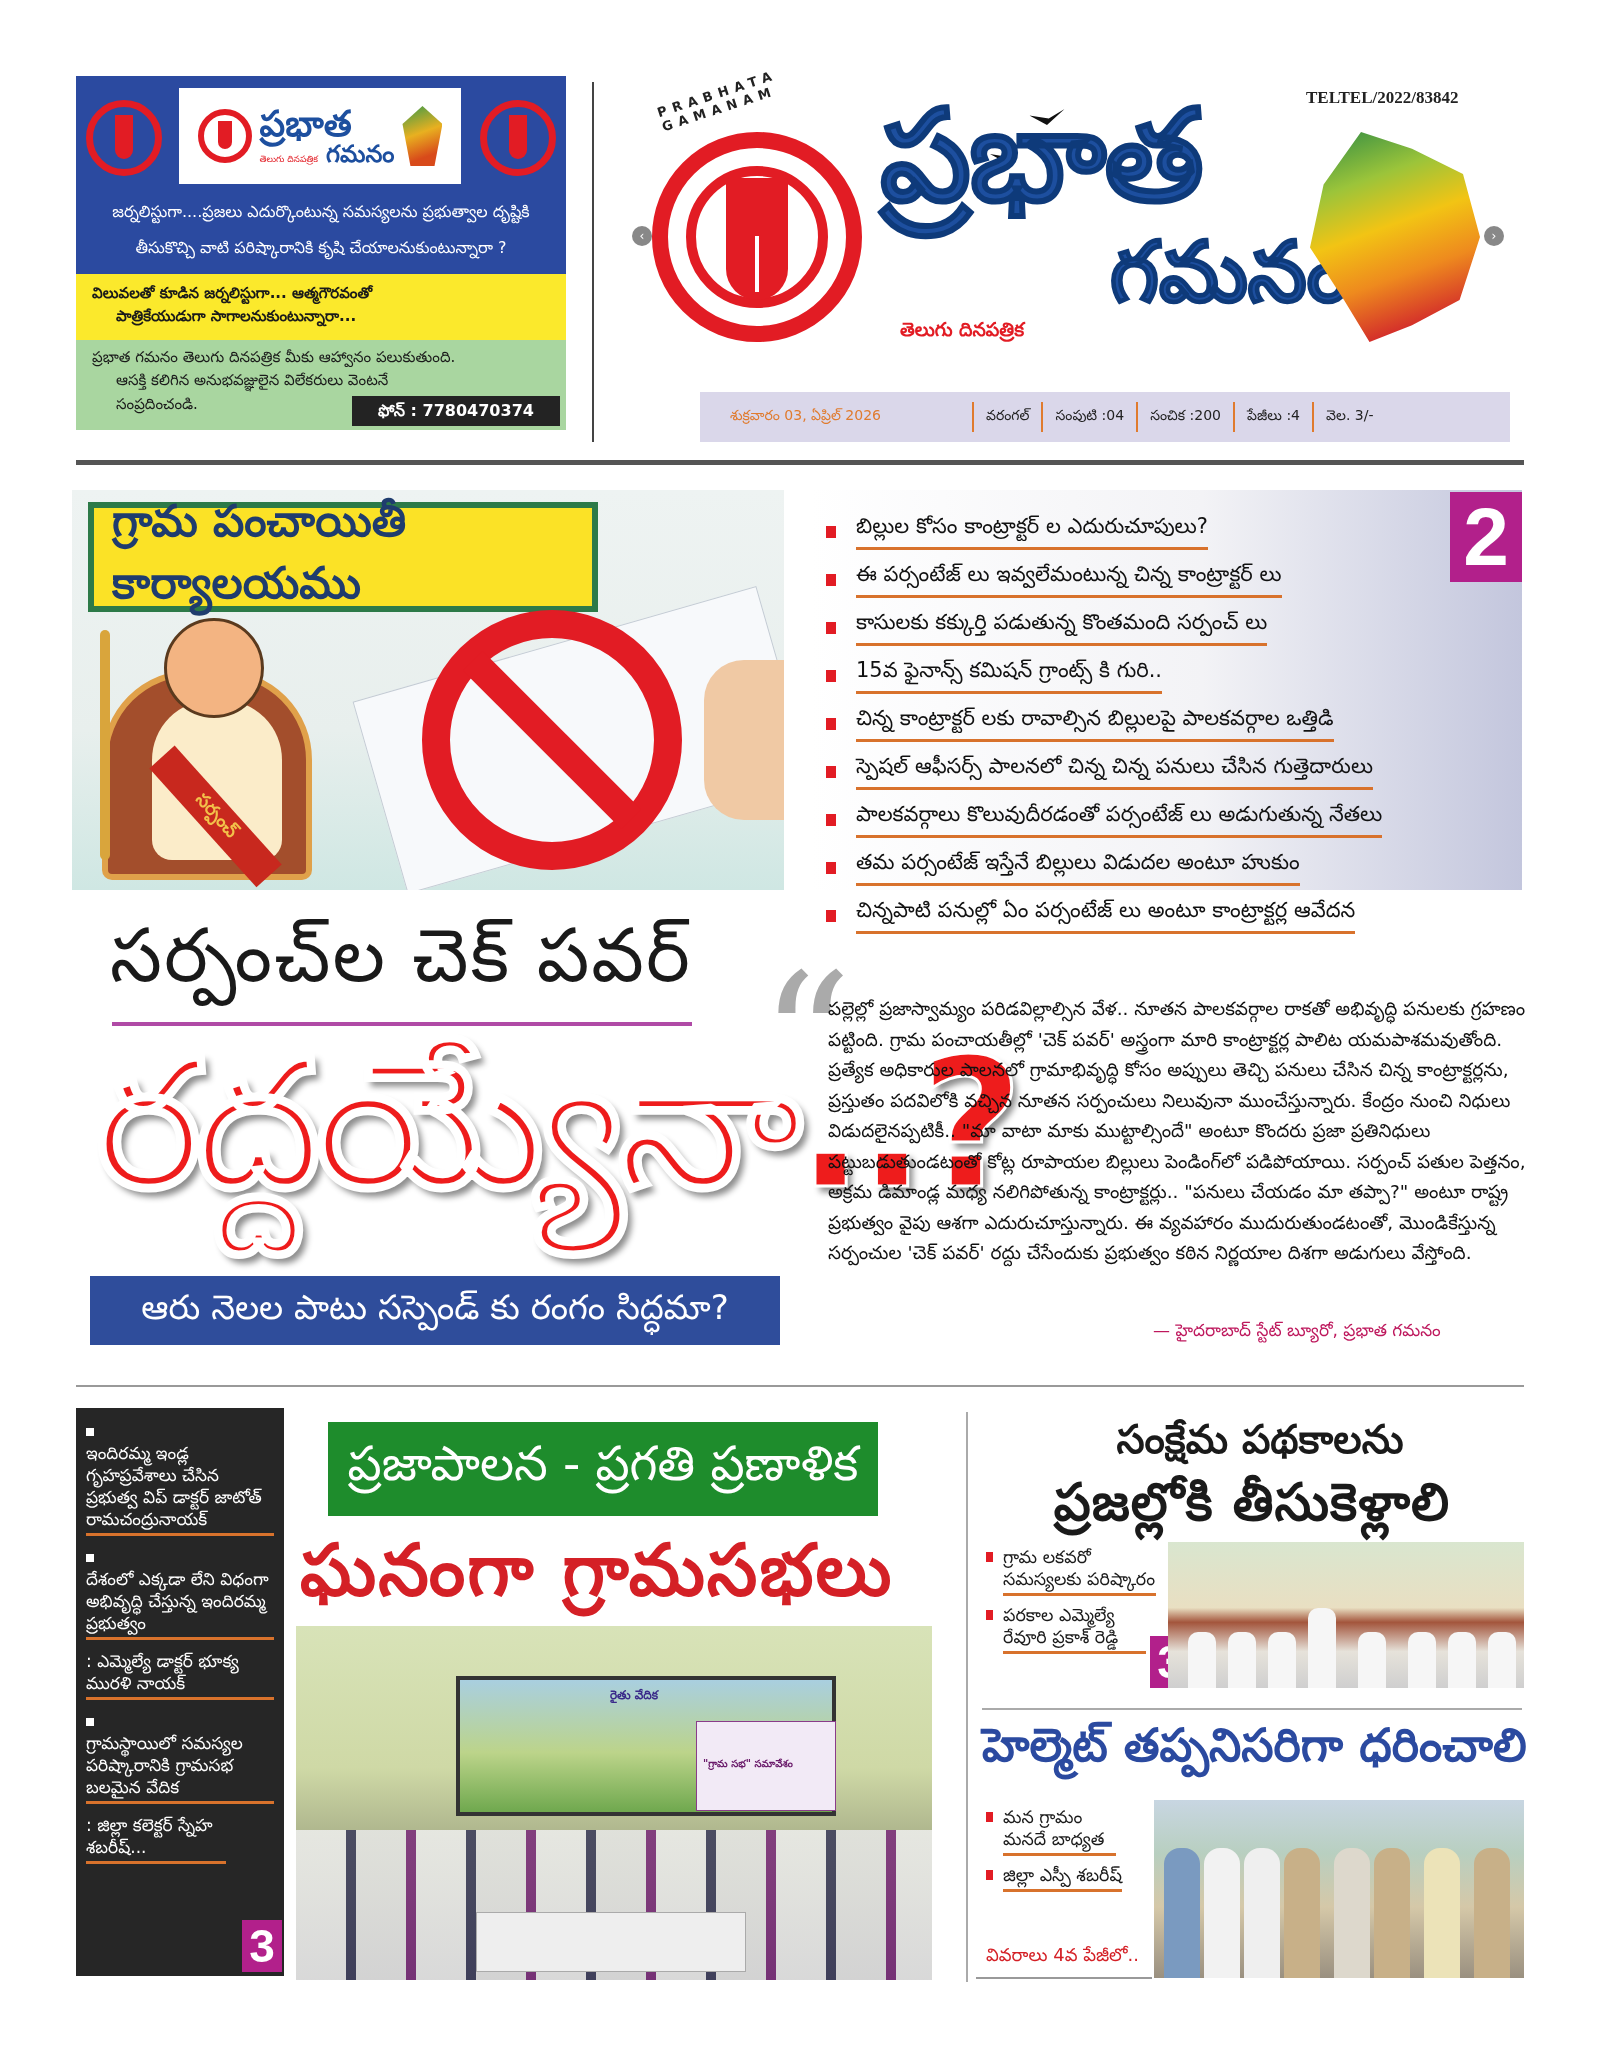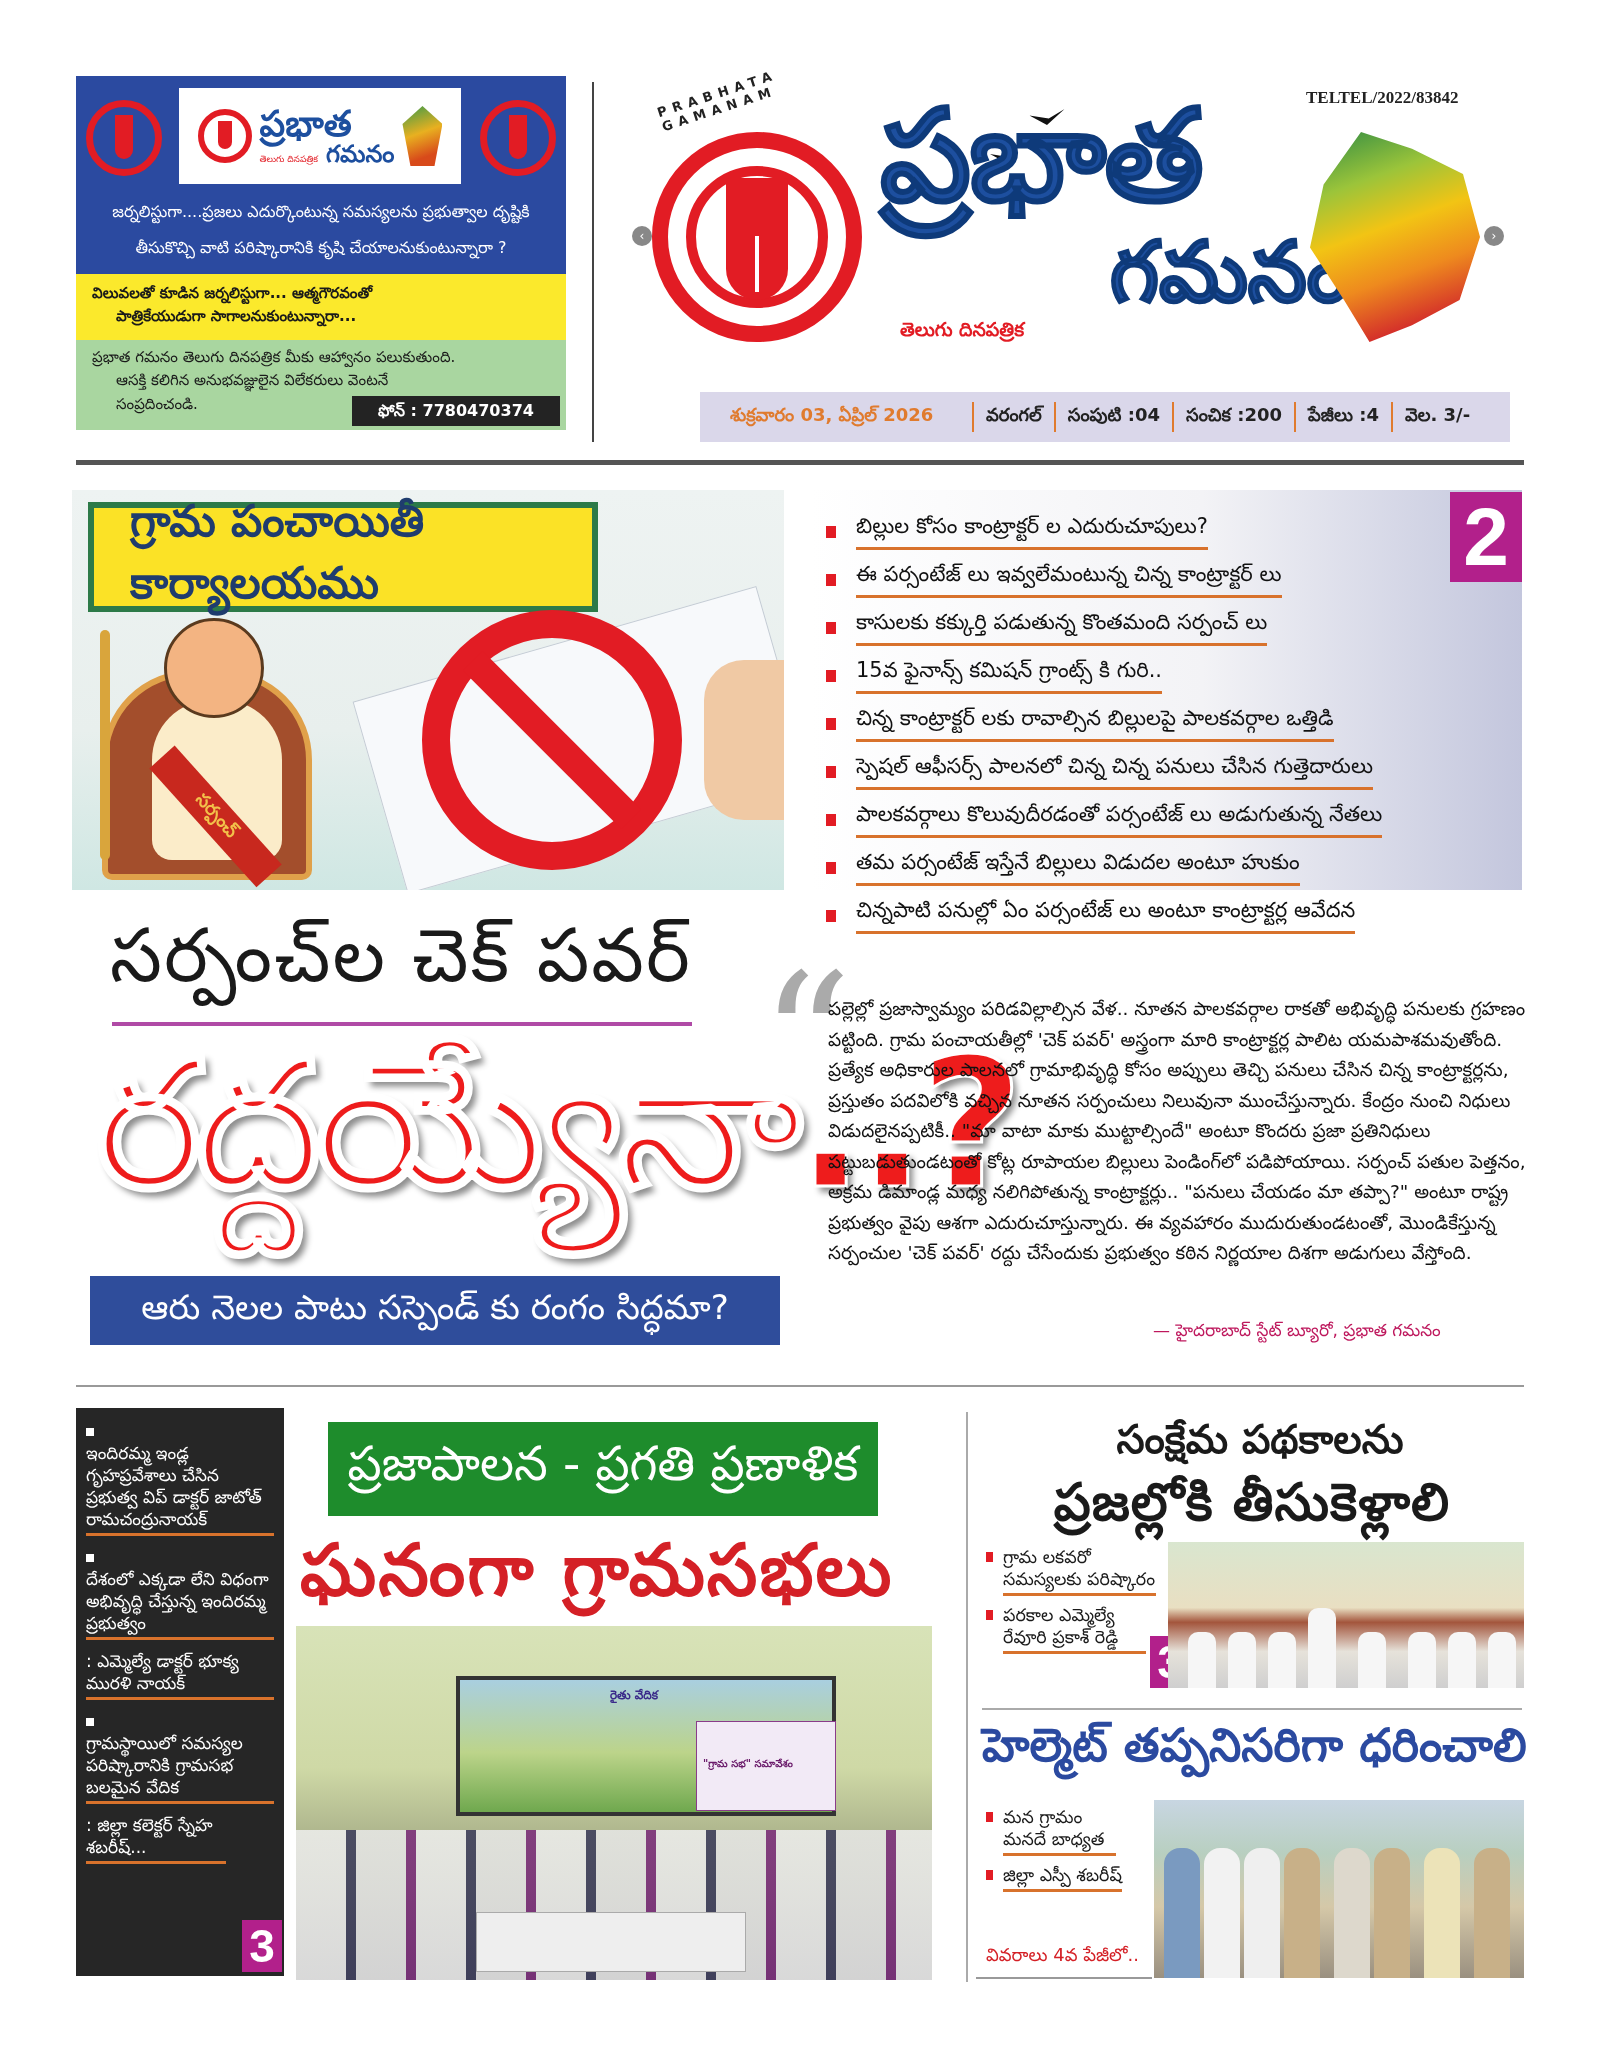--- a/index.html
+++ b/index.html
@@ -32,30 +32,30 @@
   .pen-logo .nib { position: absolute; left: 58px; top: 30px; width: 62px; height: 122px; background: #e21c24; border-radius: 4px 4px 31px 31px; }
   .pen-logo .nib::after { content: ""; position: absolute; left: 29px; top: 58px; width: 4px; height: 56px; background: #fff; }
   .ring-text { left: 660px; top: 105px; width: 210px; font-size: 13px; font-weight: bold; letter-spacing: 6px; color: #222; transform: rotate(-18deg); transform-origin: left; }
   .nav-dot { width: 20px; height: 20px; border-radius: 50%; background: #888; color: #fff; font-size: 12px; display: flex; align-items: center; justify-content: center; }
   .mast-title { left: 880px; top: 92px; color: #1d4f9f; font-weight: bold; font-size: 128px; line-height: 1; letter-spacing: -2px; text-shadow: 0 0 0 #fff; -webkit-text-stroke: 2px #0e3a7a; }
   .mast-title2 { left: 1110px; top: 230px; color: #1d4f9f; font-weight: bold; font-size: 84px; line-height: 1; -webkit-text-stroke: 2px #0e3a7a; }
   .mast-tag { left: 900px; top: 318px; color: #e21c24; font-size: 19px; font-weight: bold; }
   .leaf-art { left: 1310px; top: 132px; width: 170px; height: 210px; background: linear-gradient(160deg,#2d8a44 0%,#9bc43a 25%,#f2c414 45%,#ee8a1e 65%,#d4302a 85%); clip-path: polygon(30% 0,60% 8%,90% 20%,100% 50%,88% 80%,60% 92%,35% 100%,20% 80%,0 55%,8% 25%); }
   .bird { width: 22px; height: 10px; background: #111; clip-path: polygon(0 40%,50% 100%,100% 0,55% 60%); }
 
-  .datebar { left: 700px; top: 392px; width: 810px; height: 50px; background: #dad7ea; display: flex; align-items: center; font-size: 18px; font-weight: bold; }
+  .datebar { left: 700px; top: 392px; width: 810px; height: 50px; background: #dad7ea; display: flex; align-items: center; font-size: 14px; font-weight: normal; }
   .datebar .date { color: #e07b2e; padding-left: 30px; width: 260px; }
   .datebar .div { width: 2px; height: 30px; background: #e07b2e; margin: 0 12px; }
   .datebar .it { color: #222; }
 
   .hrule { left: 76px; top: 460px; width: 1448px; height: 5px; background: #555; }
 
   
   .lead-img { left: 72px; top: 490px; width: 712px; height: 400px; background: linear-gradient(180deg,#eef3f2 0%,#e8efed 60%,#cfe7e3 100%); overflow: hidden; }
-  .gp-board { position: absolute; left: 16px; top: 12px; width: 510px; height: 110px; background: #fbe226; border: 6px solid #2d7a48; display: flex; align-items: center; padding-left: 36px; font-size: 44px; font-weight: bold; color: #1f3c6e; }
+  .gp-board { position: absolute; left: 16px; top: 12px; width: 510px; height: 110px; background: #fbe226; border: 6px solid #2d7a48; display: flex; align-items: center; padding-left: 18px; font-size: 44px; font-weight: bold; color: #1f3c6e; }
   .sarpanch { position: absolute; left: 20px; top: 100px; width: 240px; height: 290px; }
   .sar-chair { position: absolute; left: 10px; top: 80px; width: 210px; height: 210px; background: #a34e2c; border-radius: 90px 90px 10px 10px; border: 6px solid #e0a14a; }
   .sar-body { position: absolute; left: 60px; top: 110px; width: 130px; height: 160px; background: #fbecc9; border-radius: 60px 60px 20px 20px; }
   .sar-head { position: absolute; left: 72px; top: 28px; width: 100px; height: 100px; background: #f3b482; border-radius: 50%; border: 3px solid #5a3a1e; }
   .sar-sash { position: absolute; left: 70px; top: 150px; width: 160px; height: 34px; background: #c8281e; transform: rotate(48deg); transform-origin: left; color: #f2c14a; font-size: 18px; font-weight: bold; display: flex; align-items: center; justify-content: center; }
   .sar-key { position: absolute; left: 8px; top: 40px; width: 10px; height: 230px; background: #d9a53c; border-radius: 5px; }
   .cheque { position: absolute; left: 300px; top: 150px; width: 420px; height: 200px; background: #f7f9fb; transform: rotate(-16deg); border: 1px solid #c4ccd4; }
   .ban { position: absolute; left: 350px; top: 120px; width: 260px; height: 260px; border-radius: 50%; border: 28px solid #e21c24; }
   .ban::after { content: ""; position: absolute; left: -10px; top: 88px; width: 224px; height: 28px; background: #e21c24; transform: rotate(45deg); }
   .hand { position: absolute; right: 0; top: 170px; width: 80px; height: 160px; background: #f0c9a4; border-radius: 40px 0 0 40px; }

